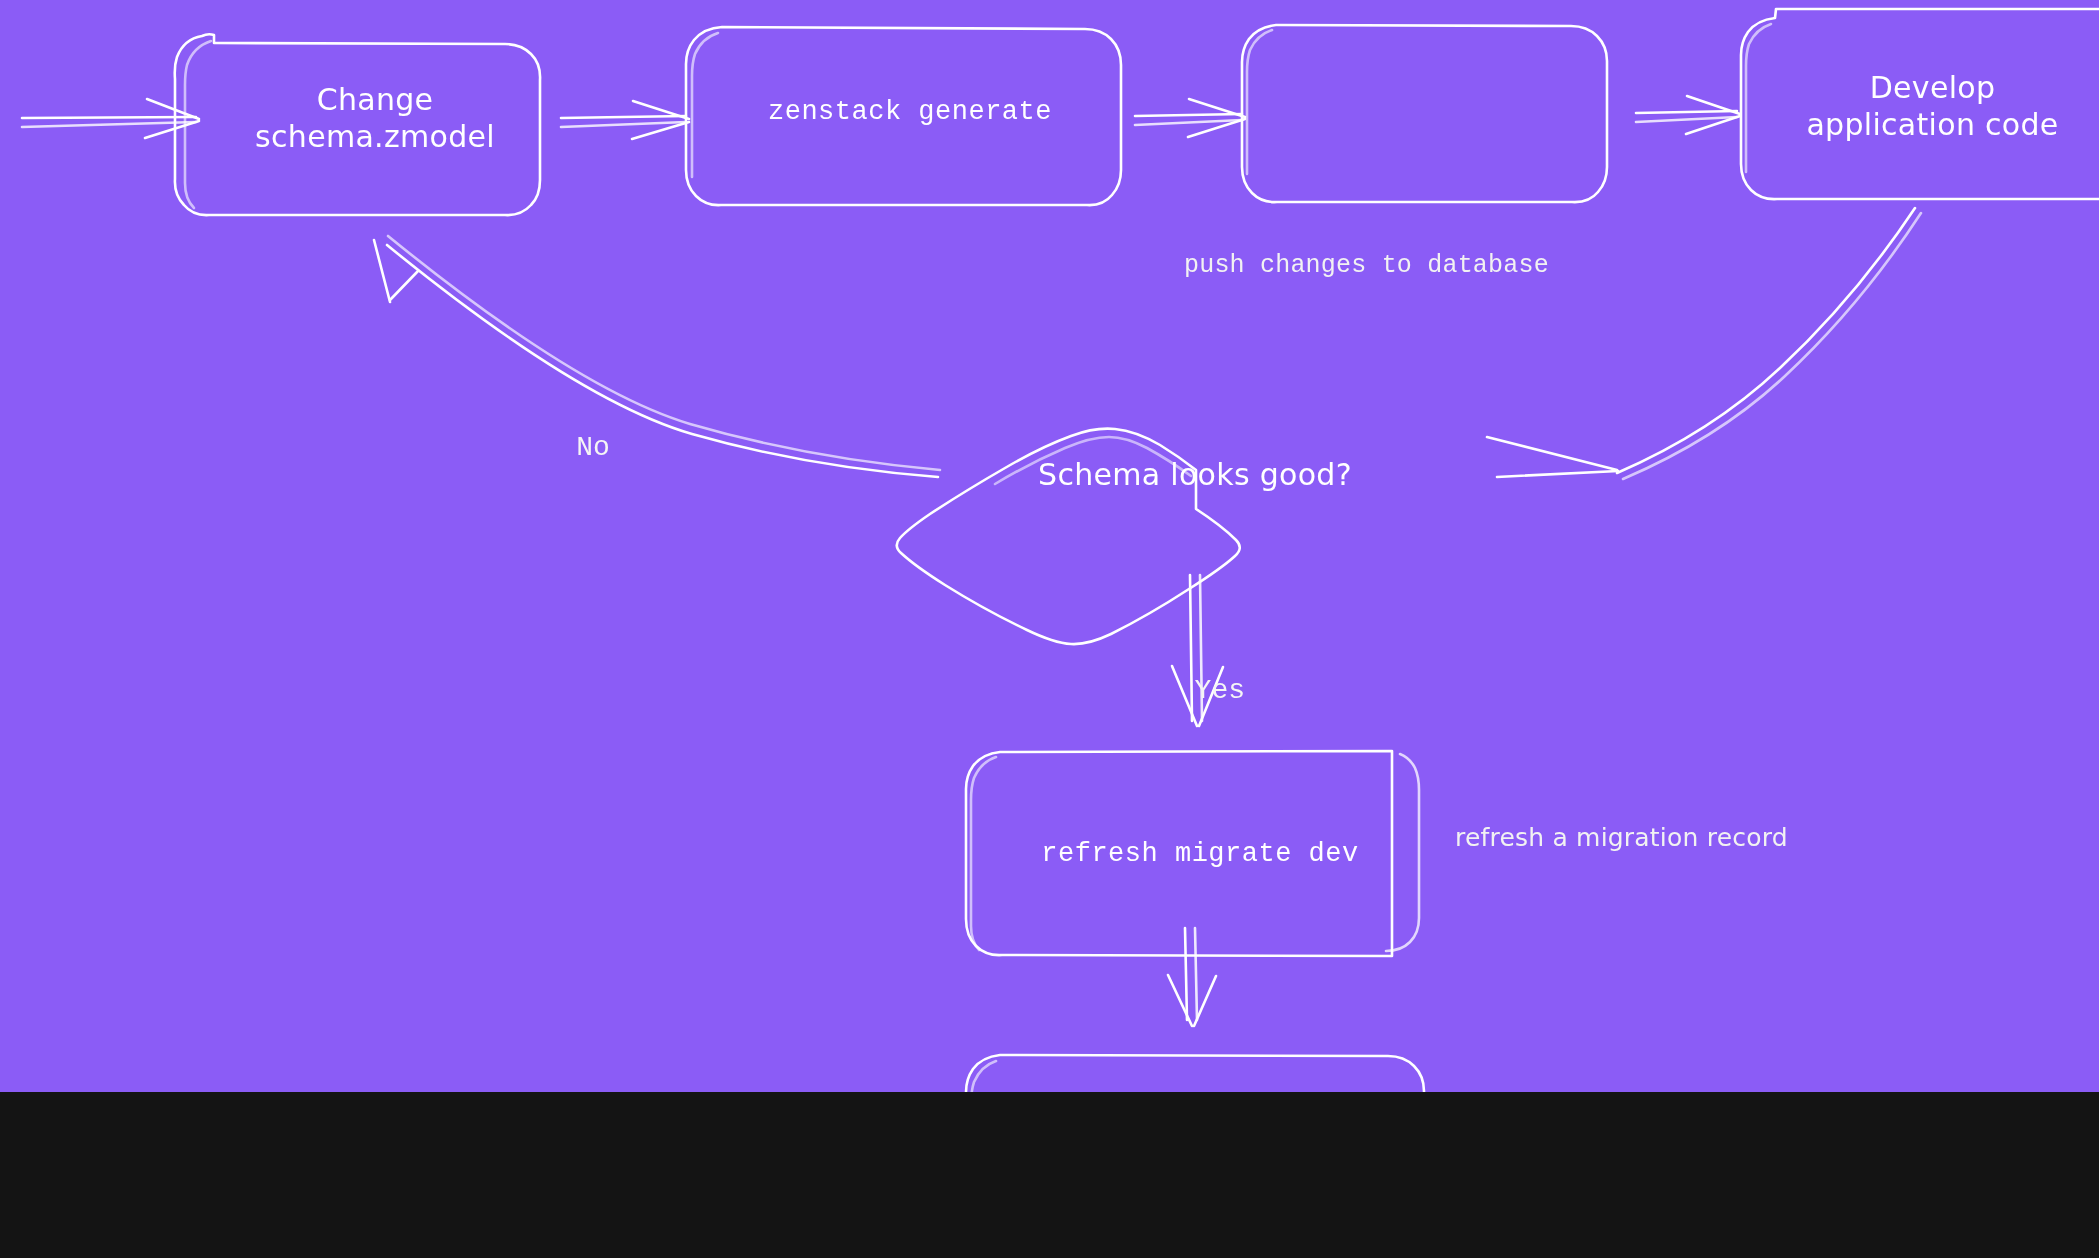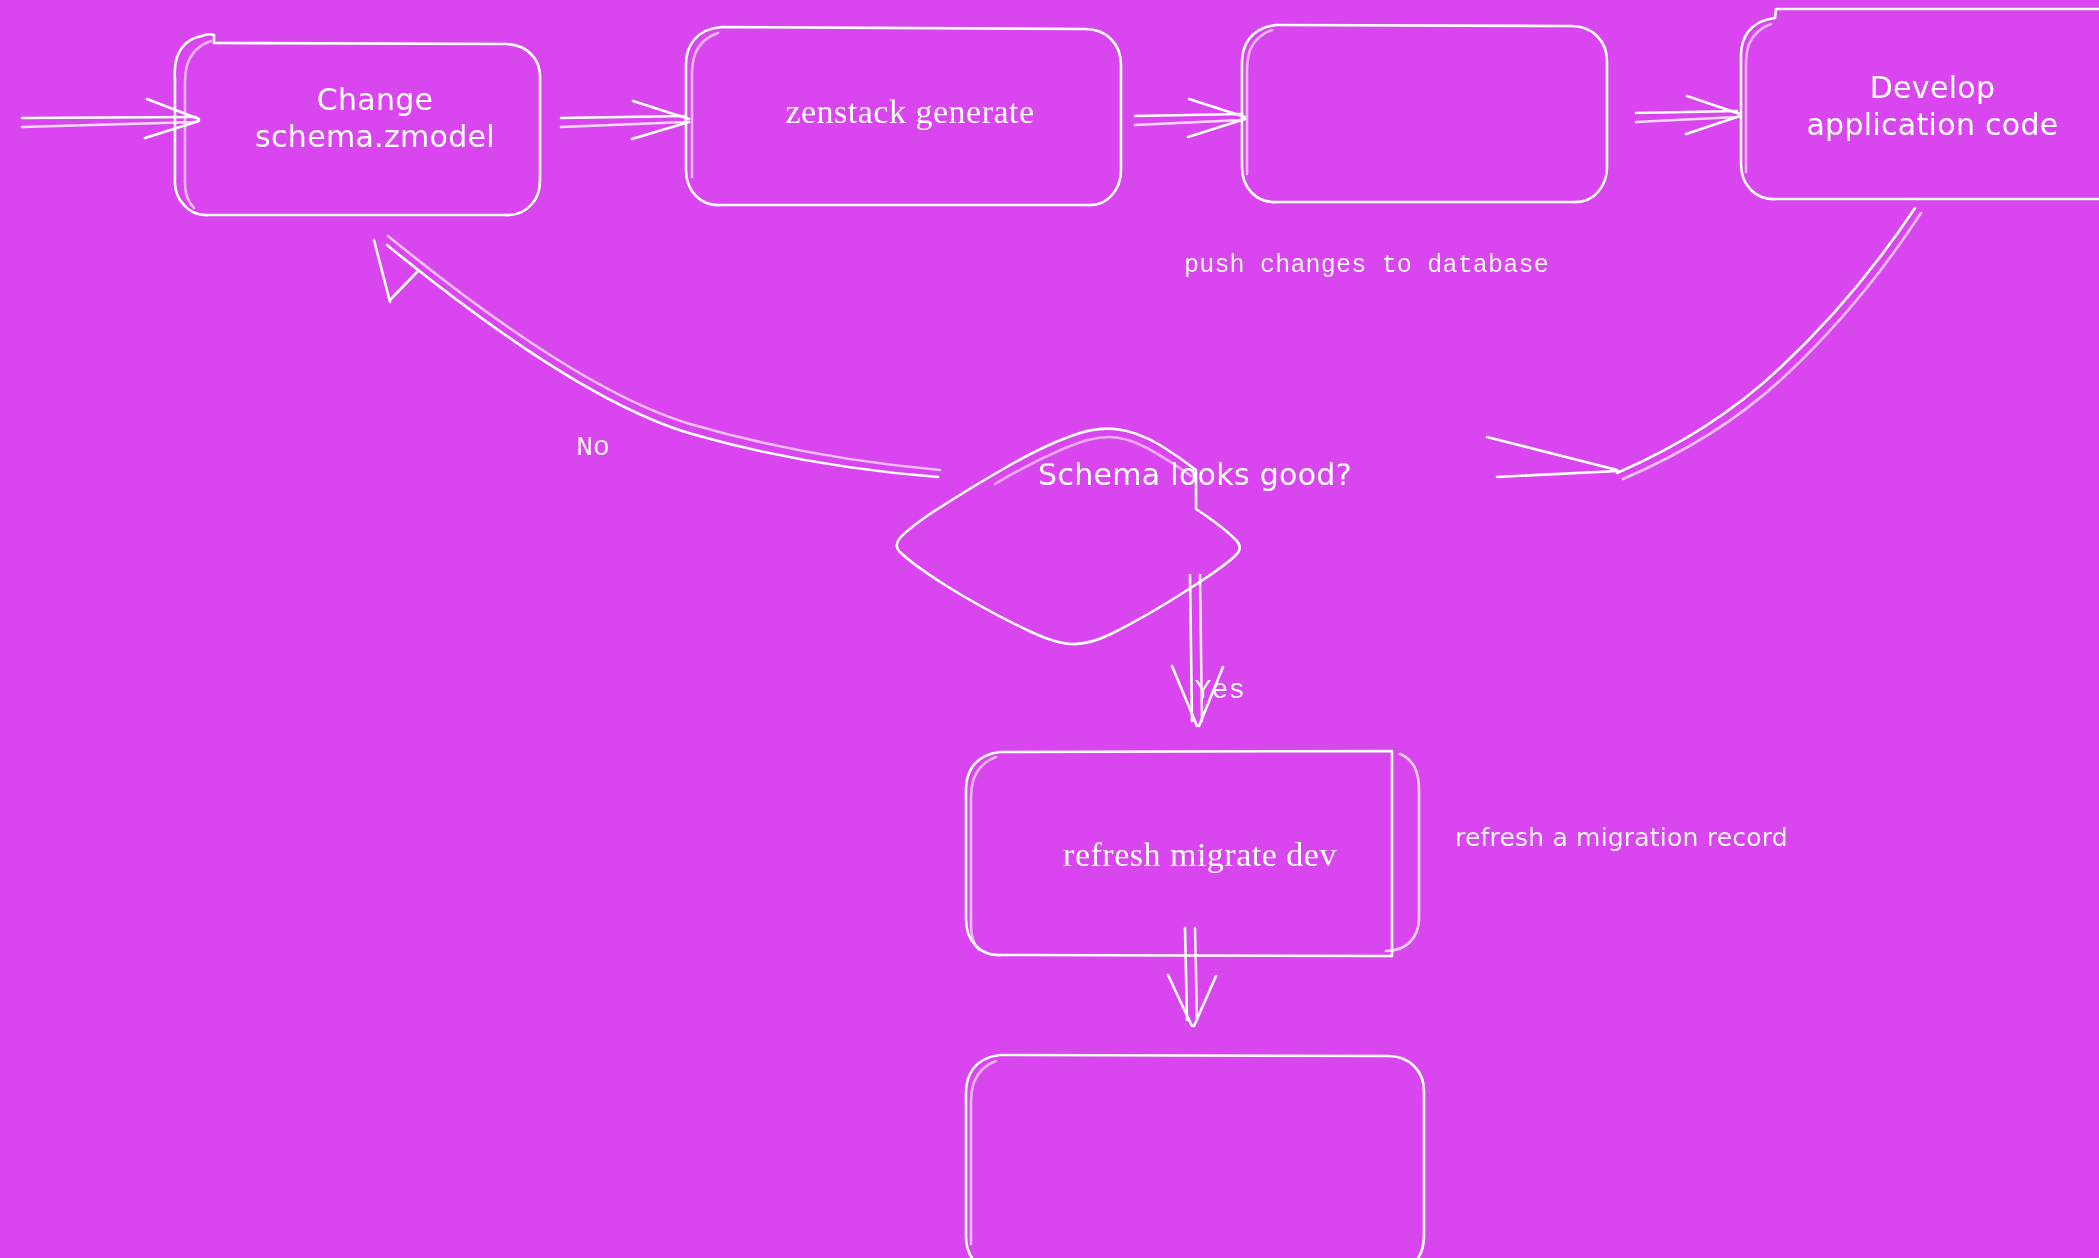--- a/index.html
+++ b/index.html
@@ -3,22 +3,22 @@
 <meta charset="utf-8">
 <style>
   html, body {
     margin: 0;
     padding: 0;
     background: #141414;
   }
   #canvas {
     position: relative;
     width: 2099px;
-    height: 1258px;
-    background: #d946ef;
+    height: 1092px;
+    background: #8b5cf6;
     overflow: hidden;
     font-family: "DejaVu Sans", sans-serif;
   }
   svg.layer {
     position: absolute;
     left: 0;
     top: 0;
     width: 2099px;
     height: 1258px;
     pointer-events: none;
@@ -26,22 +26,22 @@
   .node-label, .edge-label, .note-label {
     position: absolute;
     color: #ffffff;
     text-align: center;
     white-space: pre;
     line-height: 1.25;
     pointer-events: none;
     user-select: none;
   }
   .mono {
-    font-family: Liberation Serif, serif;
-    font-size: 34px;
+    font-family: Liberation Mono, monospace;
+    font-size: 27px;
     letter-spacing: 0.5px;
   }
   .hand {
     font-family: "DejaVu Sans", sans-serif;
     font-size: 30px;
     letter-spacing: 0.3px;
   }
   .note {
     font-family: "DejaVu Sans", sans-serif;
     font-size: 25px;

